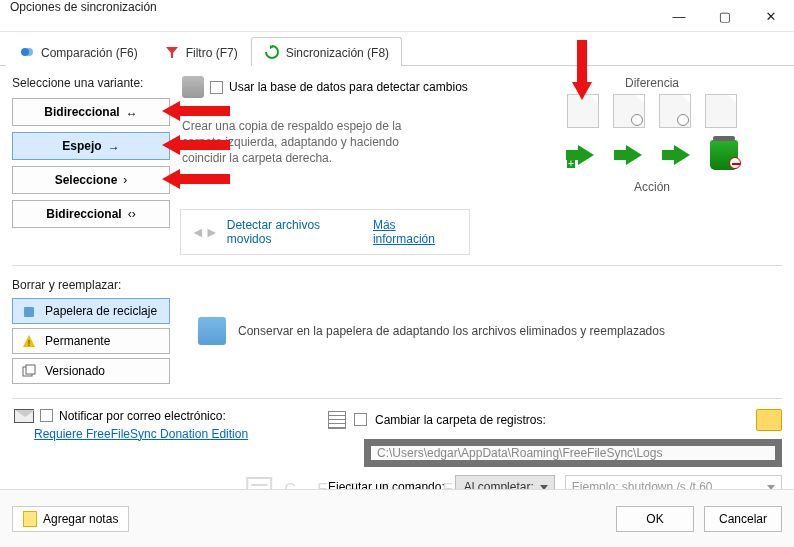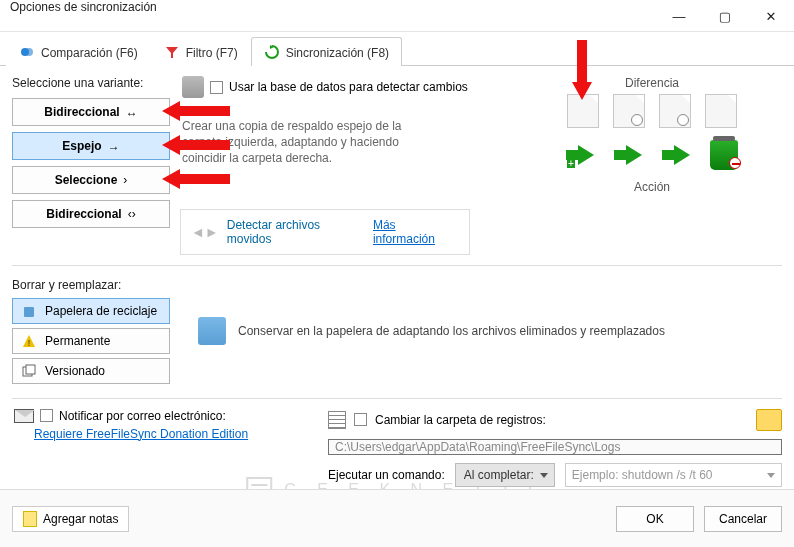--- a/index.html
+++ b/index.html
@@ -150,22 +150,22 @@
     }
     .email-col{width:300px;display:flex;flex-direction:column;gap:4px;padding-left:2px;}
     .email-row{display:flex;align-items:center;gap:6px;font-size:12px;}
     .envelope{width:20px;height:14px;border:1px solid #555;background:#eee;position:relative;}
     .envelope::after{content:"";position:absolute;top:0;left:0;border-left:10px solid transparent;border-right:10px solid transparent;border-top:7px solid #ccc;}
     .log-col{flex:1;display:flex;flex-direction:column;gap:8px;}
     .log-row1{display:flex;align-items:center;gap:8px;}
     .log-list-icon{width:18px;height:18px;border:1px solid #888;background:repeating-linear-gradient(#fff,#fff 3px,#888 3px,#888 4px);}
     .folder-btn{width:26px;height:22px;background:#ffd966;border:1px solid #d4a500;border-radius:2px;margin-left:auto;}
     .path-input{
-      flex:1;height:24px;border:1px solid #737373;background:#fafafa;
-      color:#888;padding:0 6px;font-size:12px;
+      flex:1;height:24px;border:7px solid #737373;background:#fafafa;
+      color:#888;padding:0 6px;font-size:12px;margin-left:36px;
     }
     .cmd-row{display:flex;align-items:center;gap:10px;font-size:12px;}
     .dropdown{
       height:24px;border:1px solid #bbb;background:#e5e5e5;
       padding:0 20px 0 8px;font-size:12px;color:#333;
       position:relative;display:flex;align-items:center;
     }
     .dropdown::after{content:"";position:absolute;right:6px;top:9px;border-left:4px solid transparent;border-right:4px solid transparent;border-top:5px solid #555;}
     .cmd-example{flex:1;height:24px;border:1px solid #ccc;color:#999;padding:0 6px;font-size:12px;display:flex;align-items:center;position:relative;}
     .cmd-example::after{content:"";position:absolute;right:6px;top:9px;border-left:4px solid transparent;border-right:4px solid transparent;border-top:5px solid #999;}

